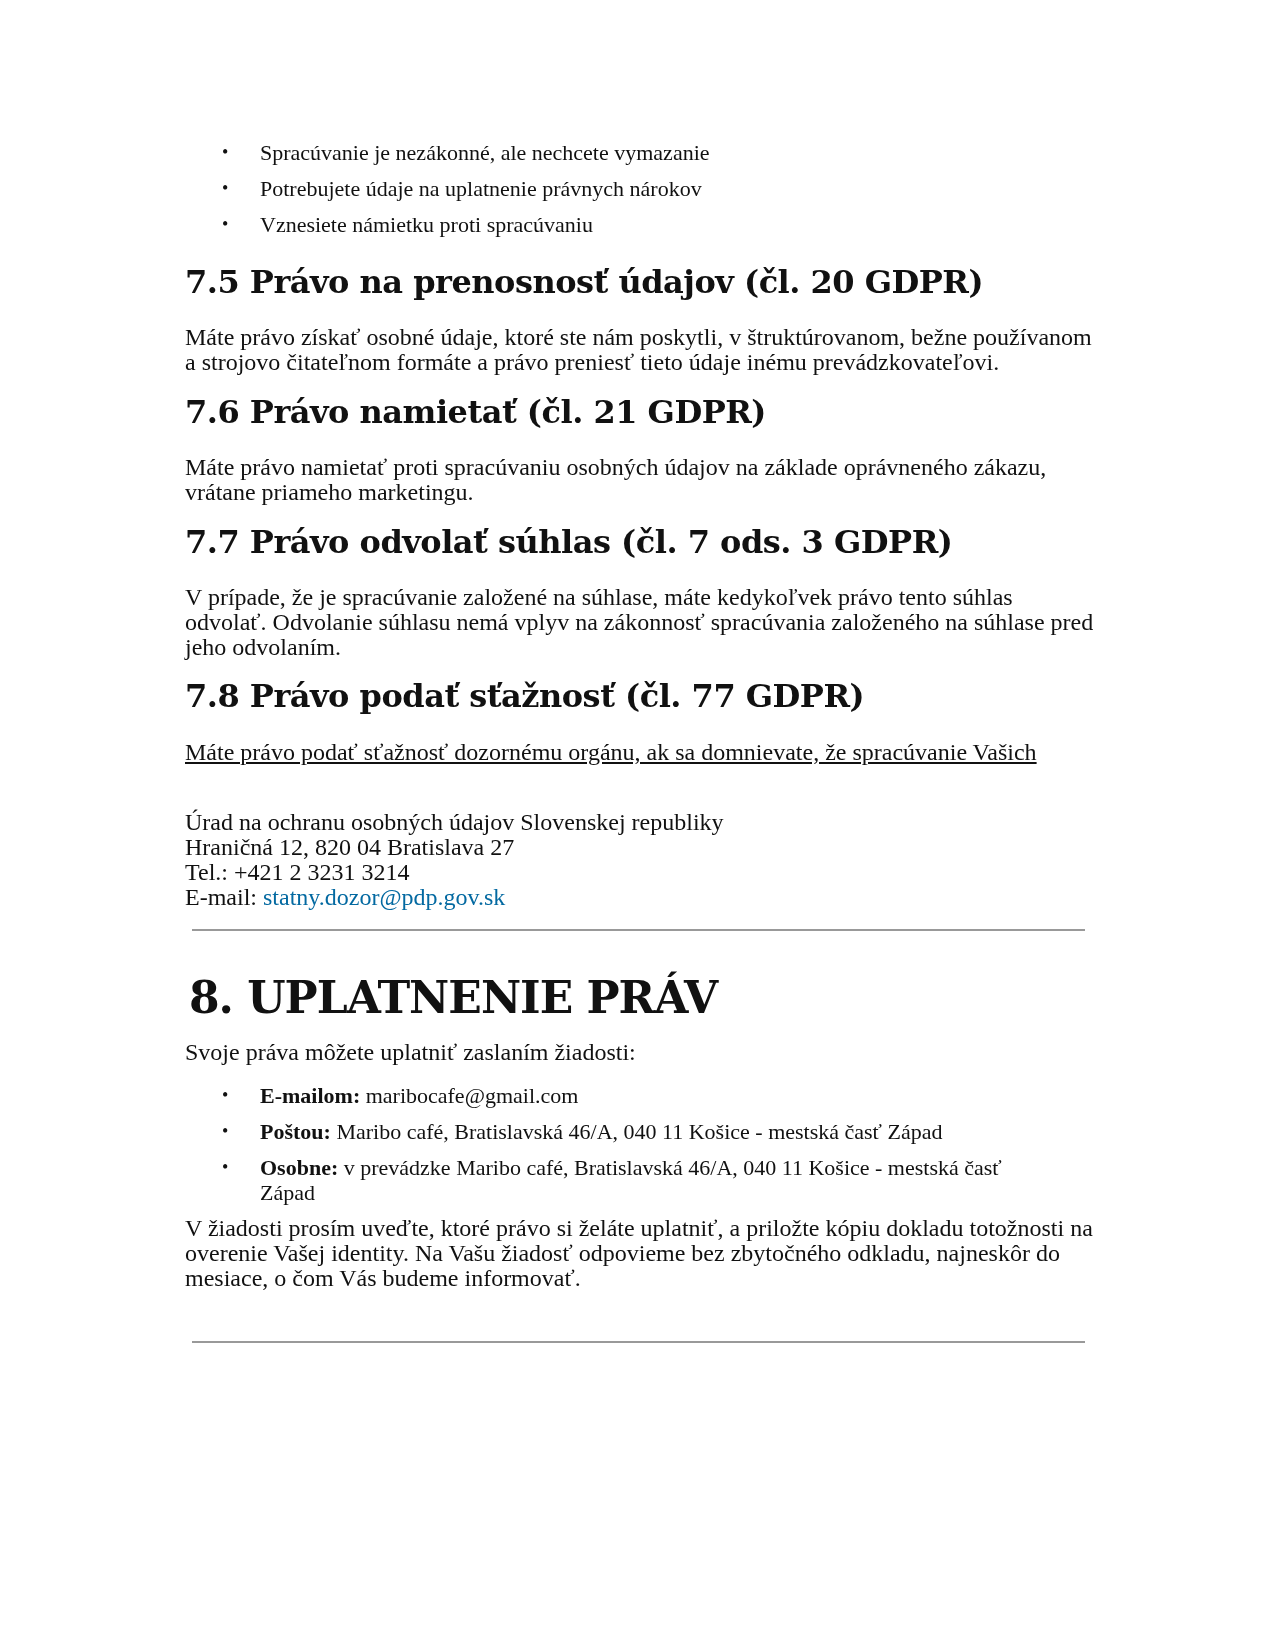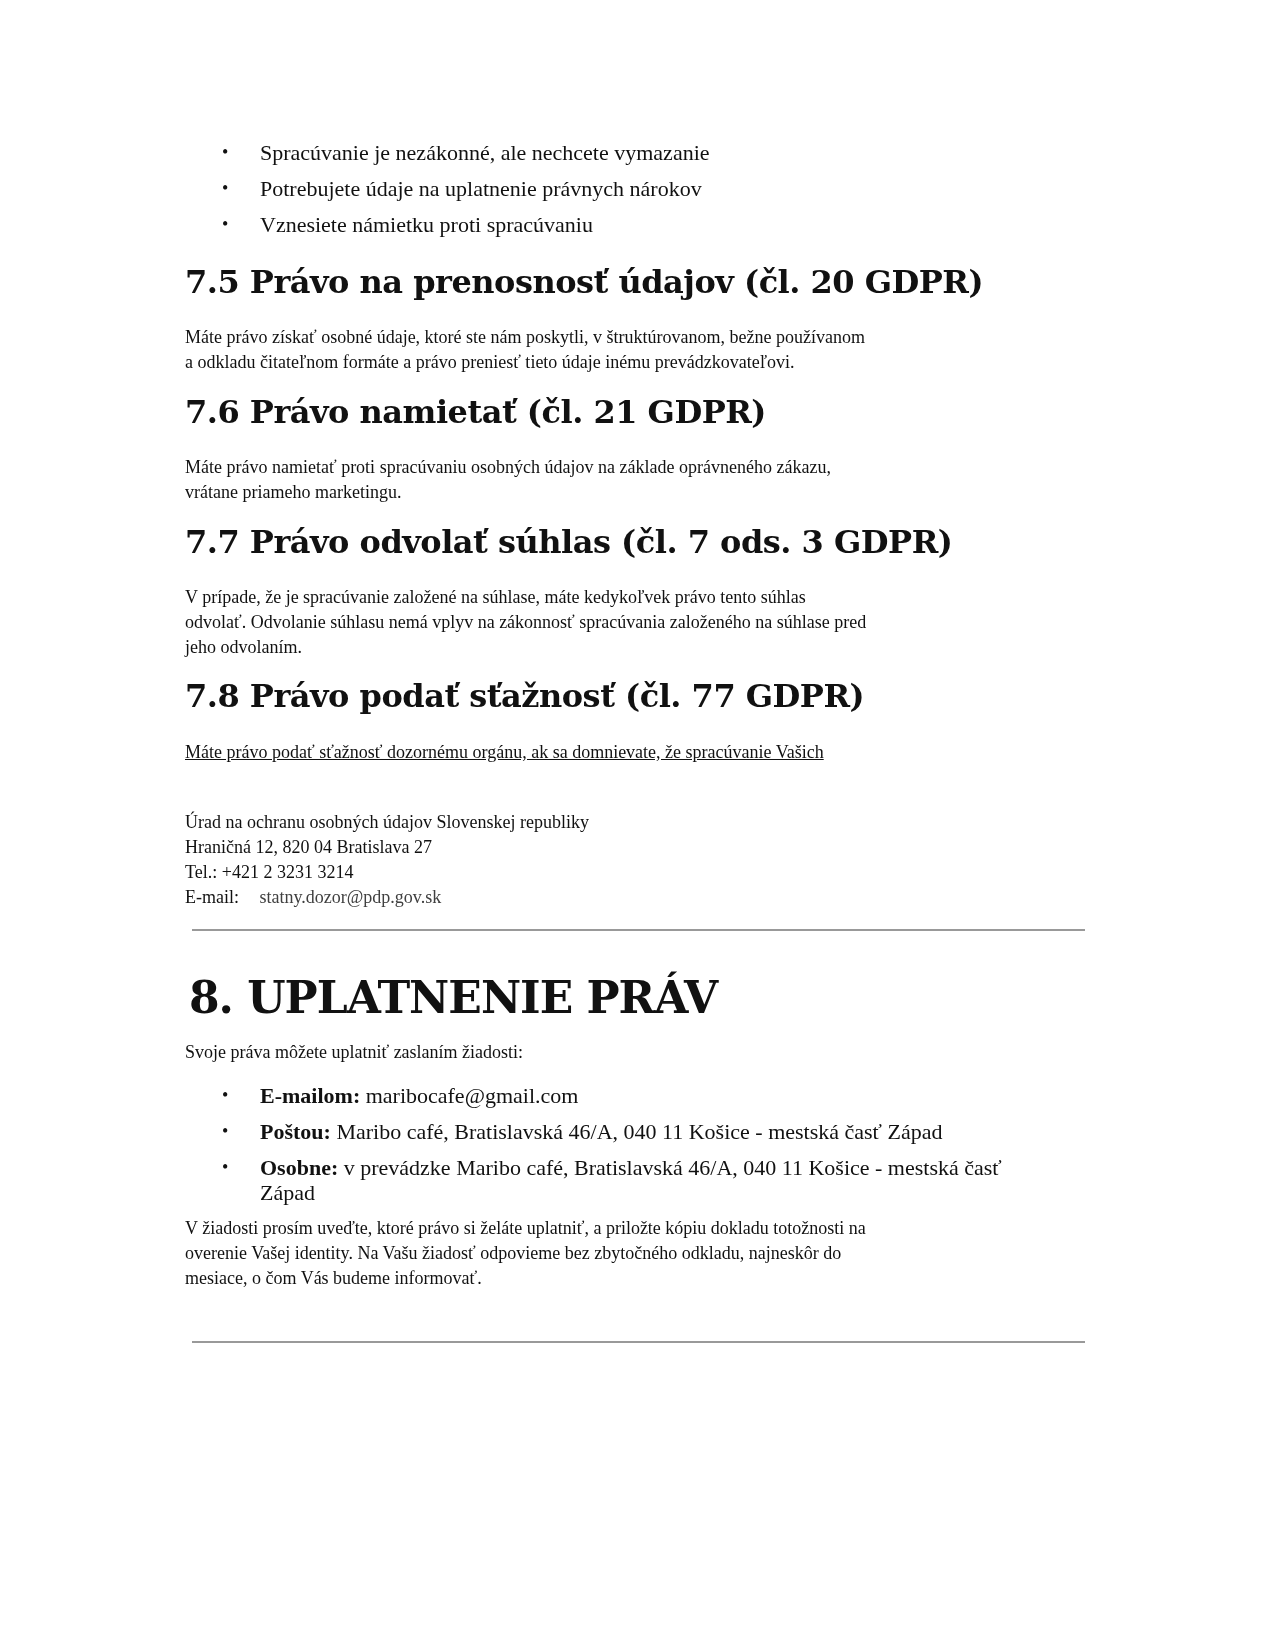--- a/index.html
+++ b/index.html
@@ -2,45 +2,45 @@
 <html><head>
 <meta charset="utf-8">
 <style>
   html, body { margin: 0; padding: 0; background: #ffffff; }
   body {
     width: 1275px; height: 1650px; position: relative; overflow: hidden;
     font-family: "DejaVu Serif", "Liberation Serif", serif;
     color: #111;
   }
   .page { position: absolute; left: 185px; top: 0; width: 910px; }
-  .body-text { font-family: "Liberation Serif", serif; font-size: 18px; line-height: 25px; margin: 0; }
+  .body-text { font-family: "Liberation Serif", serif; font-size: 24px; line-height: 25px; margin: 0; }
   ul.bullets { list-style: none; margin: 0; padding: 0; }
   ul.bullets li { position: relative; padding-left: 75px; font-family: "Liberation Serif", serif; font-size: 22px; line-height: 25px; }
   ul.bullets li .dot { position: absolute; left: 37px; top: 0; font-size: 18px; }
   h2.sub { font-family: "DejaVu Serif", serif; font-weight: bold; font-size: 32px; margin: 0; letter-spacing: -0.5px; }
   h1.sec { font-family: "DejaVu Serif", serif; font-weight: bold; font-size: 44px; margin: 4px; letter-spacing: -1px; }
   hr.rule { position: absolute; left: 192px; width: 893px; height: 0; border: none; border-top: 2px solid #999; margin: 0; }
-  .link { color: #404040; margin-left: 16px; }
+  .link { color: #0369a1; }
   .abs { position: absolute; left: 0; }
 </style>
 </head>
 <body>
 
 <div class="page">
 
   <ul class="bullets abs" style="top:140px;">
     <li style="margin-bottom:11px;"><span class="dot">•</span><span>Spracúvanie je nezákonné, ale nechcete vymazanie</span></li>
     <li style="margin-bottom:11px;"><span class="dot">•</span><span>Potrebujete údaje na uplatnenie právnych nárokov</span></li>
     <li><span class="dot">•</span><span>Vznesiete námietku proti spracúvaniu</span></li>
   </ul>
 
   <h2 class="sub abs" style="top:263px;">7.5 Právo na prenosnosť údajov (čl. 20 GDPR)</h2>
   <div class="abs" style="top:325px;">
     <p class="body-text">Máte právo získať osobné údaje, ktoré ste nám poskytli, v štruktúrovanom, bežne používanom</p>
-    <p class="body-text">a odkladu čitateľnom formáte a právo preniesť tieto údaje inému prevádzkovateľovi.</p>
+    <p class="body-text">a strojovo čitateľnom formáte a právo preniesť tieto údaje inému prevádzkovateľovi.</p>
   </div>
 
   <h2 class="sub abs" style="top:393px;">7.6 Právo namietať (čl. 21 GDPR)</h2>
   <div class="abs" style="top:455px;">
     <p class="body-text">Máte právo namietať proti spracúvaniu osobných údajov na základe oprávneného zákazu,</p>
     <p class="body-text">vrátane priameho marketingu.</p>
   </div>
 
   <h2 class="sub abs" style="top:523px;">7.7 Právo odvolať súhlas (čl. 7 ods. 3 GDPR)</h2>
   <div class="abs" style="top:585px;">

